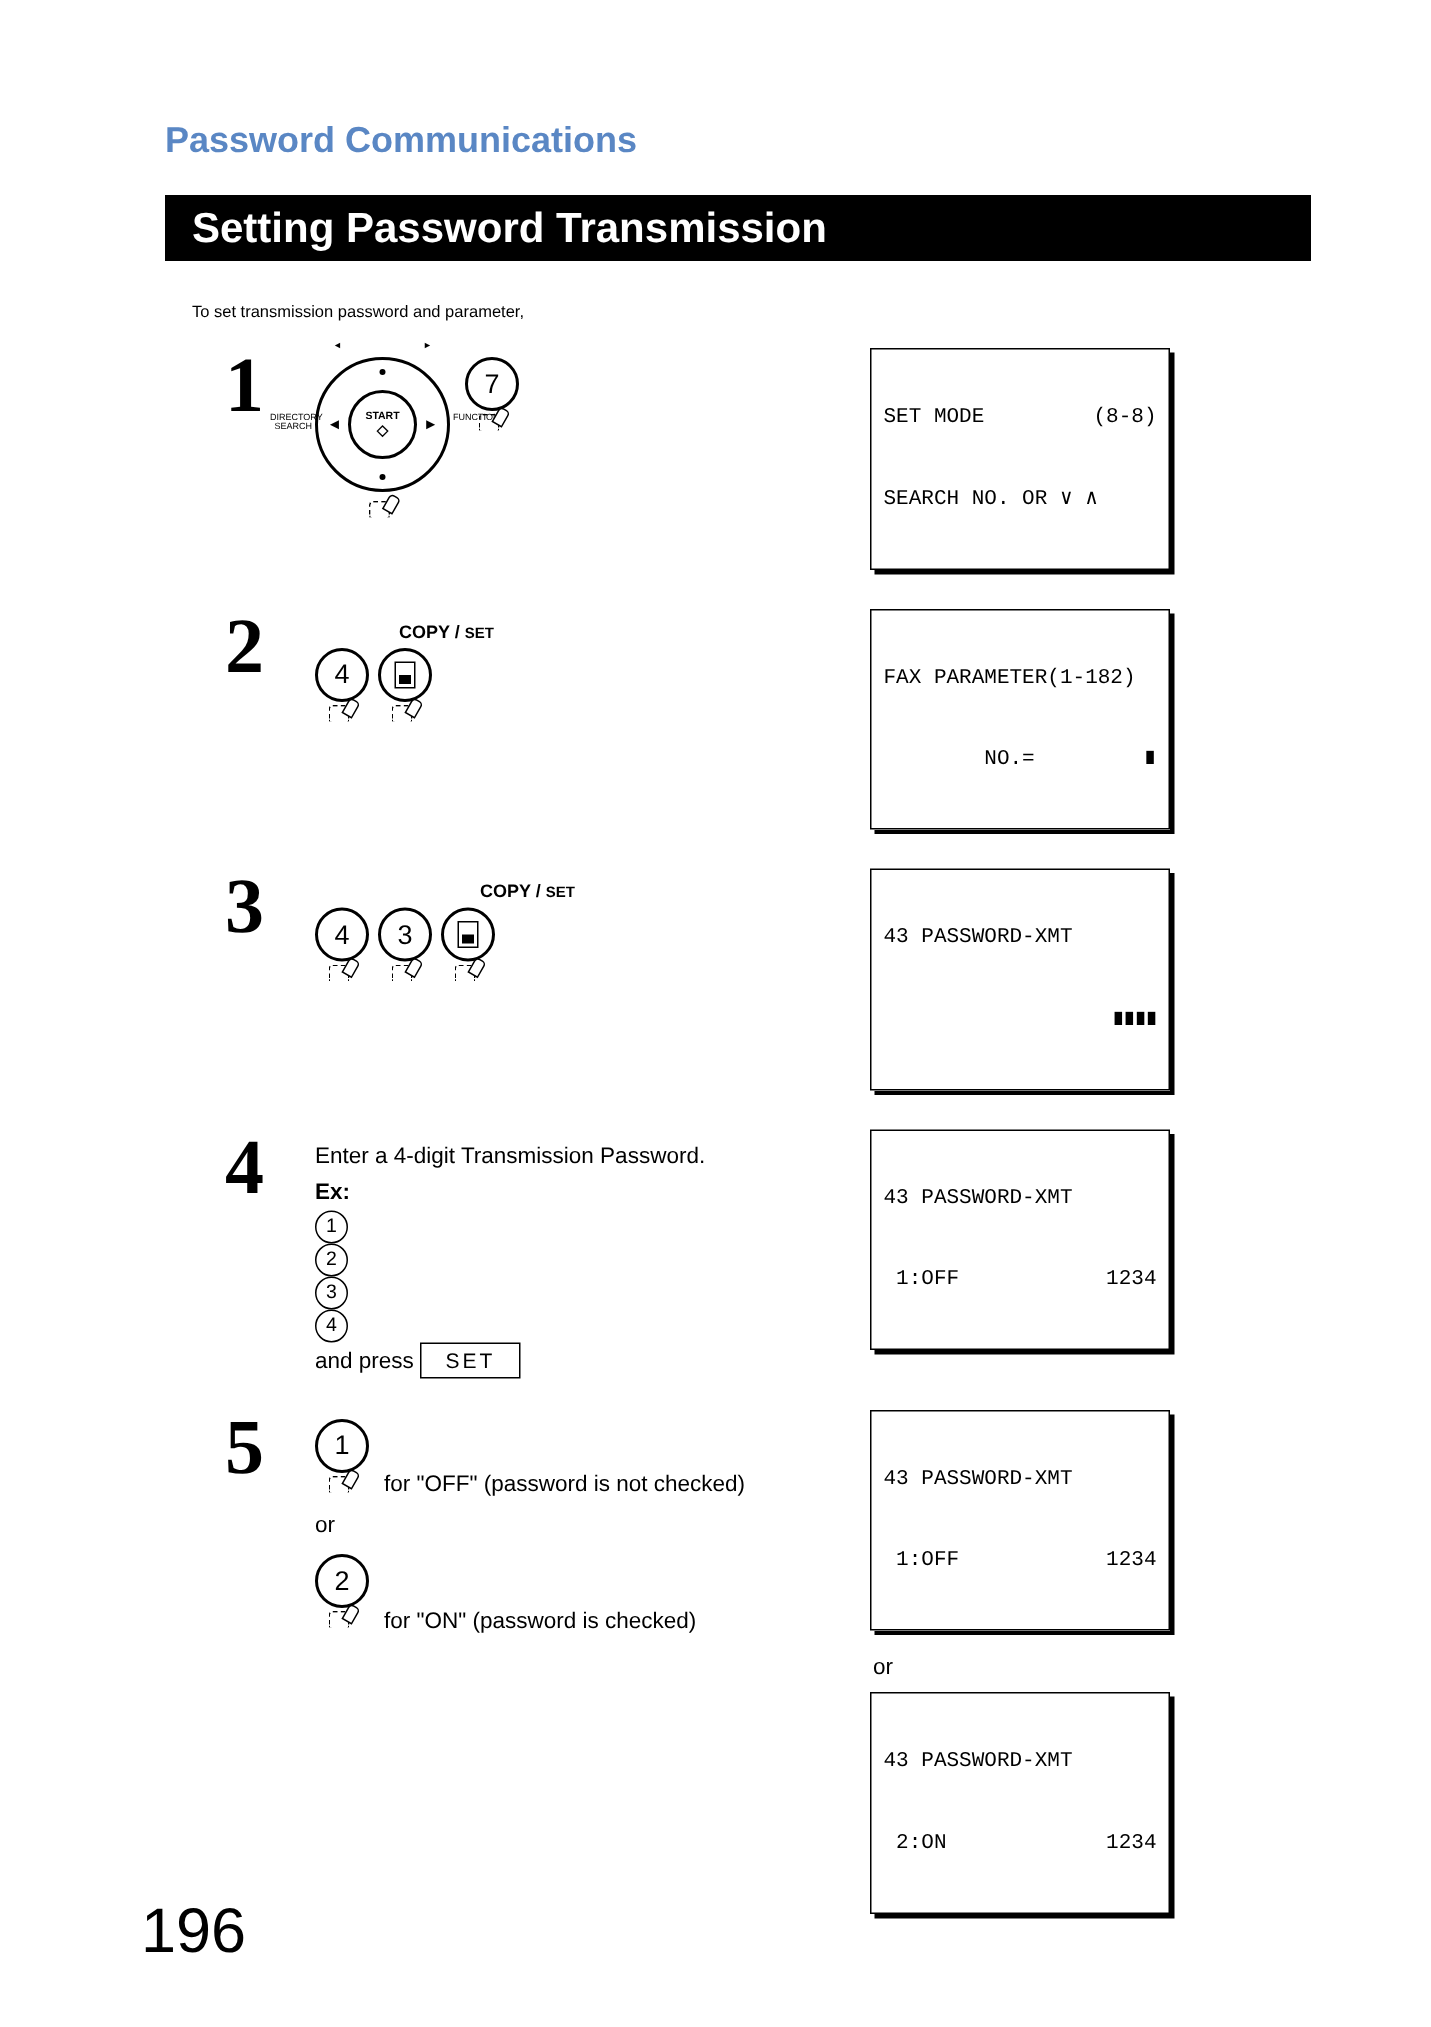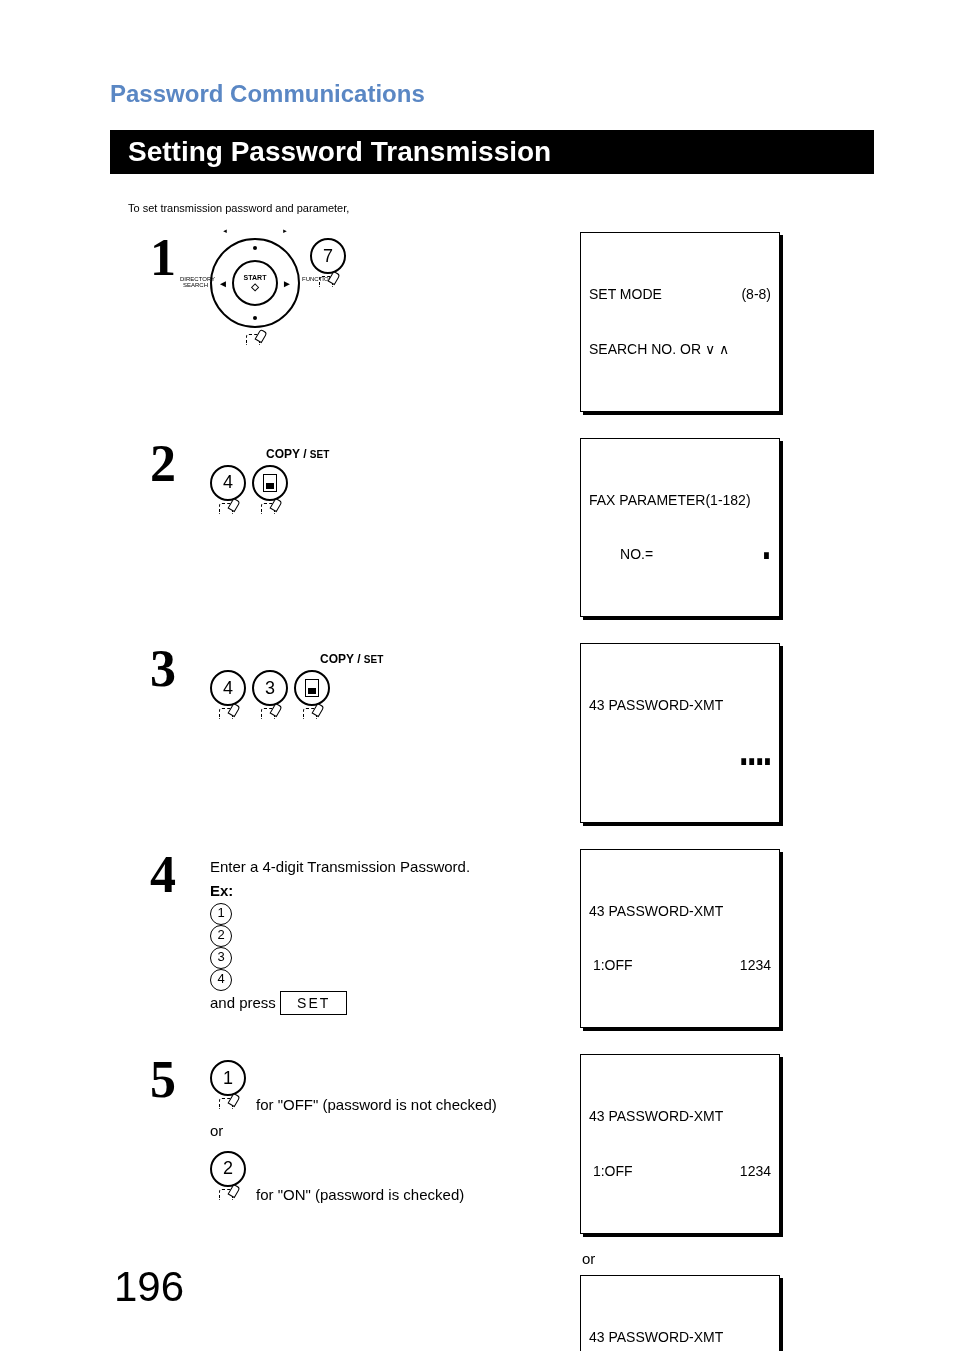--- a/index.html
+++ b/index.html
@@ -52,22 +52,22 @@
     padding-top: 6px;
   }
   .step-right {
     flex: 1;
     font-size: 13px;
   }
   .lcd {
     display: inline-block;
     border: 1.5px solid #000;
     box-shadow: 3px 3px 0 #000;
-    padding: 16px 8px;
-    font-family: Liberation Sans, sans-serif;
+    padding: 0 8px;
+    font-family: Liberation Mono, monospace;
     font-size: 14px;
     line-height: 1.3;
     width: 200px;
     margin-bottom: 6px;
     white-space: pre;
   }
   .lcd-line { display: flex; justify-content: space-between; }
   .copyset {
     font-weight: bold;
     font-size: 12px;
@@ -169,21 +169,21 @@
   .mini-label-left { position:absolute; left:-30px; top:38px; font-size:6px; text-align:right; width:28px;}
   .mini-label-right{ position:absolute; right:-28px; top:38px; font-size:6px; width:26px;}
   .mini-label-top{ position:absolute; top:-10px; left:0; right:0; font-size:6px; display:flex; justify-content:space-between; padding:0 12px;}
   .fill-squares {
     display:inline-block;
     letter-spacing:-1px;
   }
   .or-right { margin: 10px 0 8px 2px; font-size:15px;}
   .page-num {
     position:absolute;
-    left:114px;
+    left:94px;
     bottom:40px;
     font-size:42px;
     font-family: Arial, sans-serif;
   }
 </style>
 </head>
 <body>
 
 <div class="title">Password Communications</div>
 

